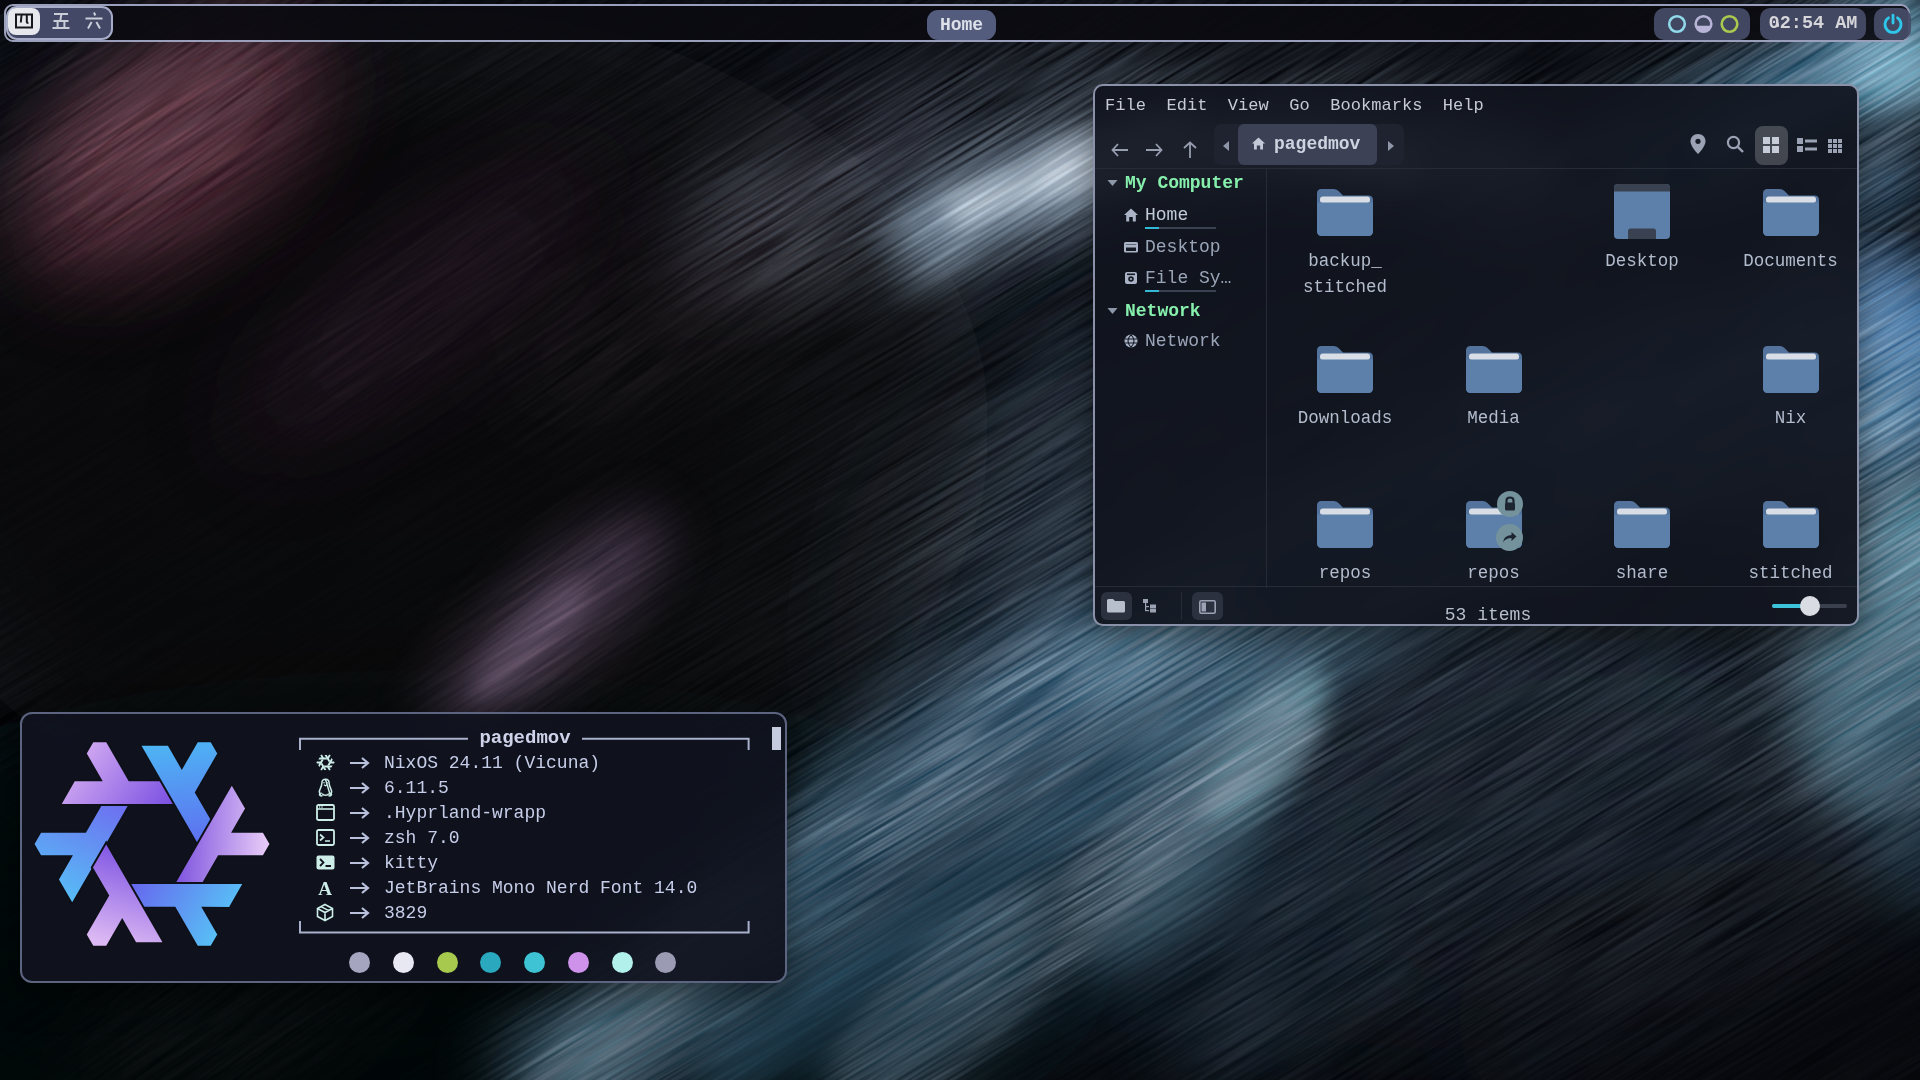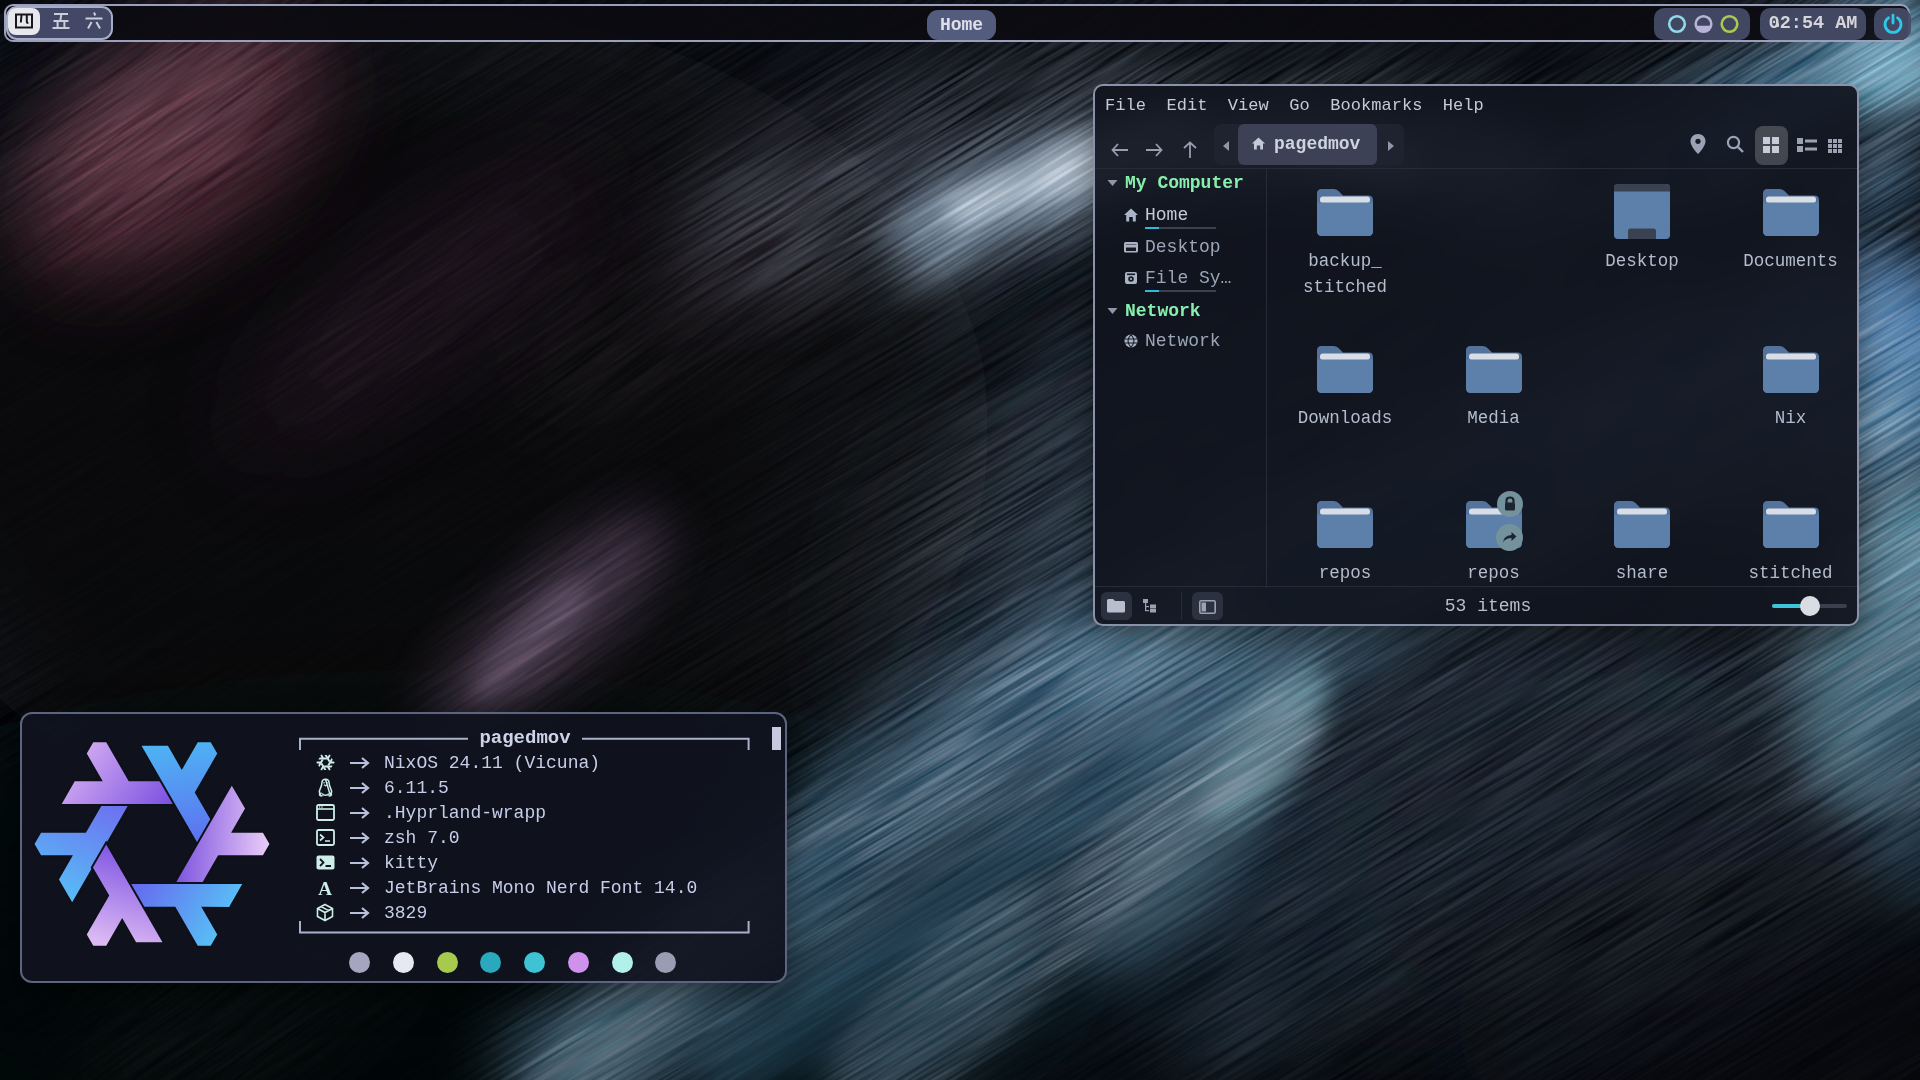--- a/index.html
+++ b/index.html
@@ -410,21 +410,21 @@
             </g>
           </svg></div>
       </div>
 <div class="abs" style="left:86px;top:5px;width:1px;height:28px;background:#272b38"></div>
 <div class="abs" style="left:97px;top:5px;width:31px;height:28px;background:#2c3140;border-radius:6px">
         <div class="abs" style="left:7px;top:7px"><svg width="17" height="14" viewBox="0 0 17 14">
             <rect x="0.8" y="0.8" width="15.4" height="12.4" rx="1.5" stroke="#9aa2b4" stroke-width="1.6" fill="none"></rect>
             <rect x="2.5" y="2.5" width="4.5" height="9" fill="#9aa2b4"></rect>
           </svg></div>
       </div>
-<div class="abs" style="left:0;top:0;width:762px;height:38px;display:flex;align-items:center;justify-content:center">
+<div class="abs" style="left:0;top:0;width:762px;height:38px;display:flex;align-items:flex-end;justify-content:center">
         <span style="margin-left:24px">53 items</span>
       </div>
 <div class="abs" style="left:677px;top:17px;width:75px;height:4px;border-radius:2px;background:#3b404e"></div>
 <div class="abs" style="left:677px;top:17px;width:38px;height:4px;border-radius:2px;background:#3ec4da"></div>
 <div class="abs" style="left:705px;top:9px;width:20px;height:20px;border-radius:50%;background:#d9dce2"></div>
 </div>
 </div>
 <div id="term">
 <svg class="abs" style="left:6px;top:20px" width="248" height="220" viewBox="26 732 248 220">
       <defs>

